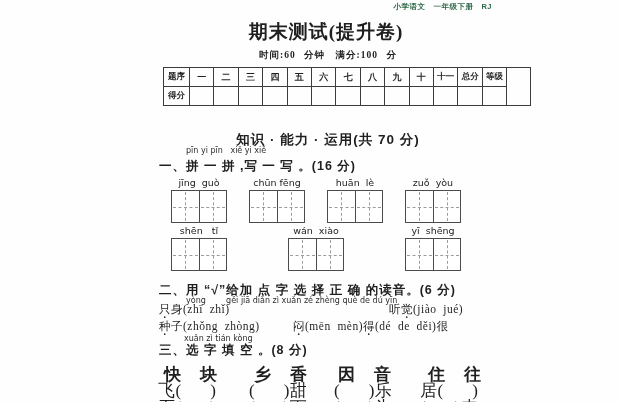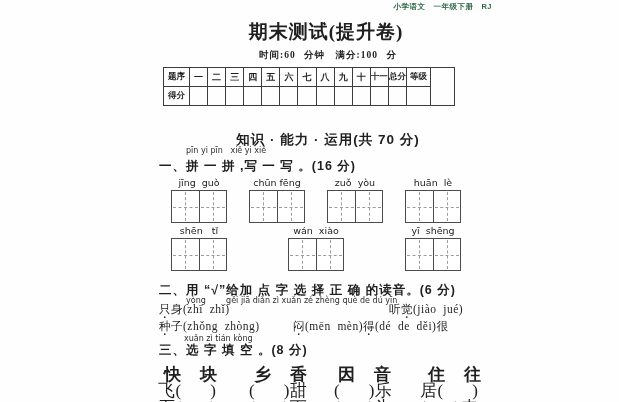--- a/index.html
+++ b/index.html
@@ -6,21 +6,21 @@
   #page{position:relative;width:619px;height:402px;background:#fefefe;overflow:hidden;
         font-family:"Liberation Serif",serif;color:#1f1f1f;text-decoration:underline;}
   .abs{position:absolute;line-height:1.15;}
   .ctr{transform:translateX(-50%);white-space:nowrap;}
 
   .corner{top:2px;left:292px;width:200px;text-align:right;
           font:bold 7.5px "Liberation Sans",sans-serif;color:#2e6847;letter-spacing:.5px;white-space:pre;}
   .title{top:21px;left:326px;font-size:19px;font-weight:bold;letter-spacing:1px;}
   .meta{top:50px;left:328px;font-size:9.5px;font-weight:bold;letter-spacing:1px;word-spacing:5px;white-space:pre;}
 
-  table.score{position:absolute;left:163px;top:67px;width:292px;border-collapse:collapse;
+  table.score{position:absolute;left:163px;top:67px;width:368px;border-collapse:collapse;
               table-layout:fixed;border:1.5px solid #3c3c3c;}
   table.score td{border:1px solid #3c3c3c;height:18px;text-align:center;vertical-align:middle;
                  font-size:9px;font-weight:bold;padding:0;overflow:hidden;}
   table.score td.small{font-size:8.5px;}
 
   .sechead{top:131px;left:328px;font:bold 13.5px "Liberation Sans",sans-serif;letter-spacing:1px;}
 
   .pinyin{font:8px "DejaVu Sans",sans-serif;color:#2c2c2c;white-space:pre;}
   .qtitle{font:bold 12.5px "Liberation Sans",sans-serif;letter-spacing:1px;white-space:pre;}
   .q1py{top:146px;left:186px;}   .q1t{top:158px;left:159px;}
@@ -127,28 +127,28 @@
         </div>
     </div>
     <div class="group">
       <div class="glabel">chūn fēng</div>
       <div class="wbox">
           <div class="wcell"></div>
           <div class="wcell"></div>
         </div>
     </div>
     <div class="group">
+      <div class="glabel">huān  lè</div>
+      <div class="wbox">
+          <div class="wcell"></div>
+          <div class="wcell"></div>
+        </div>
+    </div>
+    <div class="group">
       <div class="glabel">zuǒ  yòu</div>
-      <div class="wbox">
-          <div class="wcell"></div>
-          <div class="wcell"></div>
-        </div>
-    </div>
-    <div class="group">
-      <div class="glabel">huān  lè</div>
       <div class="wbox">
           <div class="wcell"></div>
           <div class="wcell"></div>
         </div>
     </div>
   </div>
 
   <div class="gridrow row2">
     <div class="group">
       <div class="glabel">shēn   tǐ</div>

